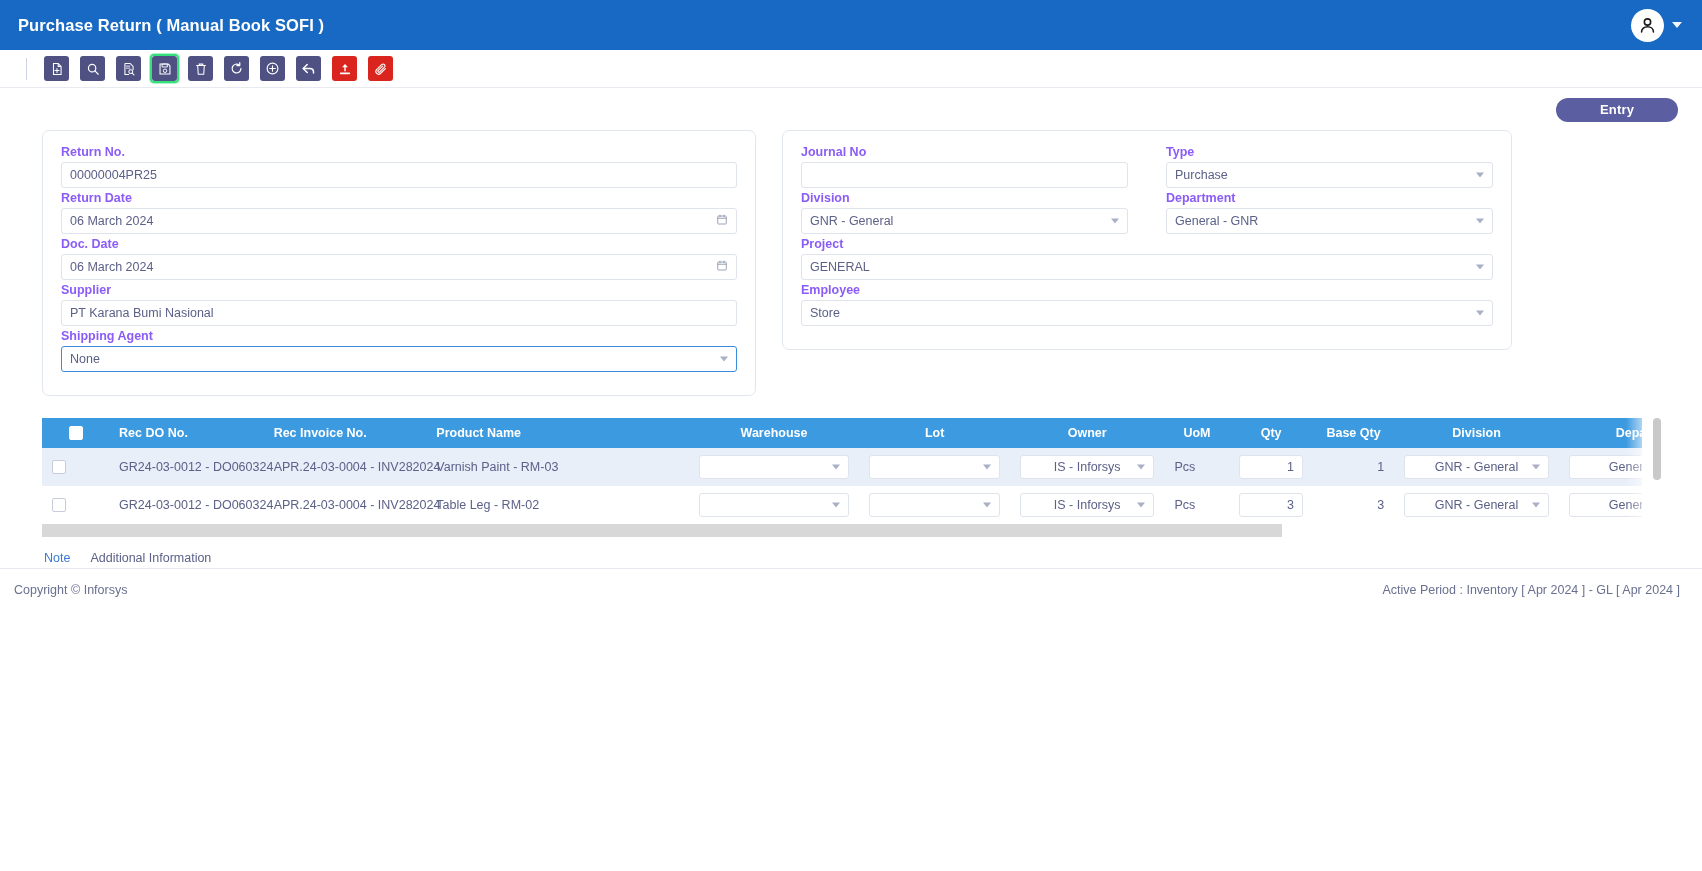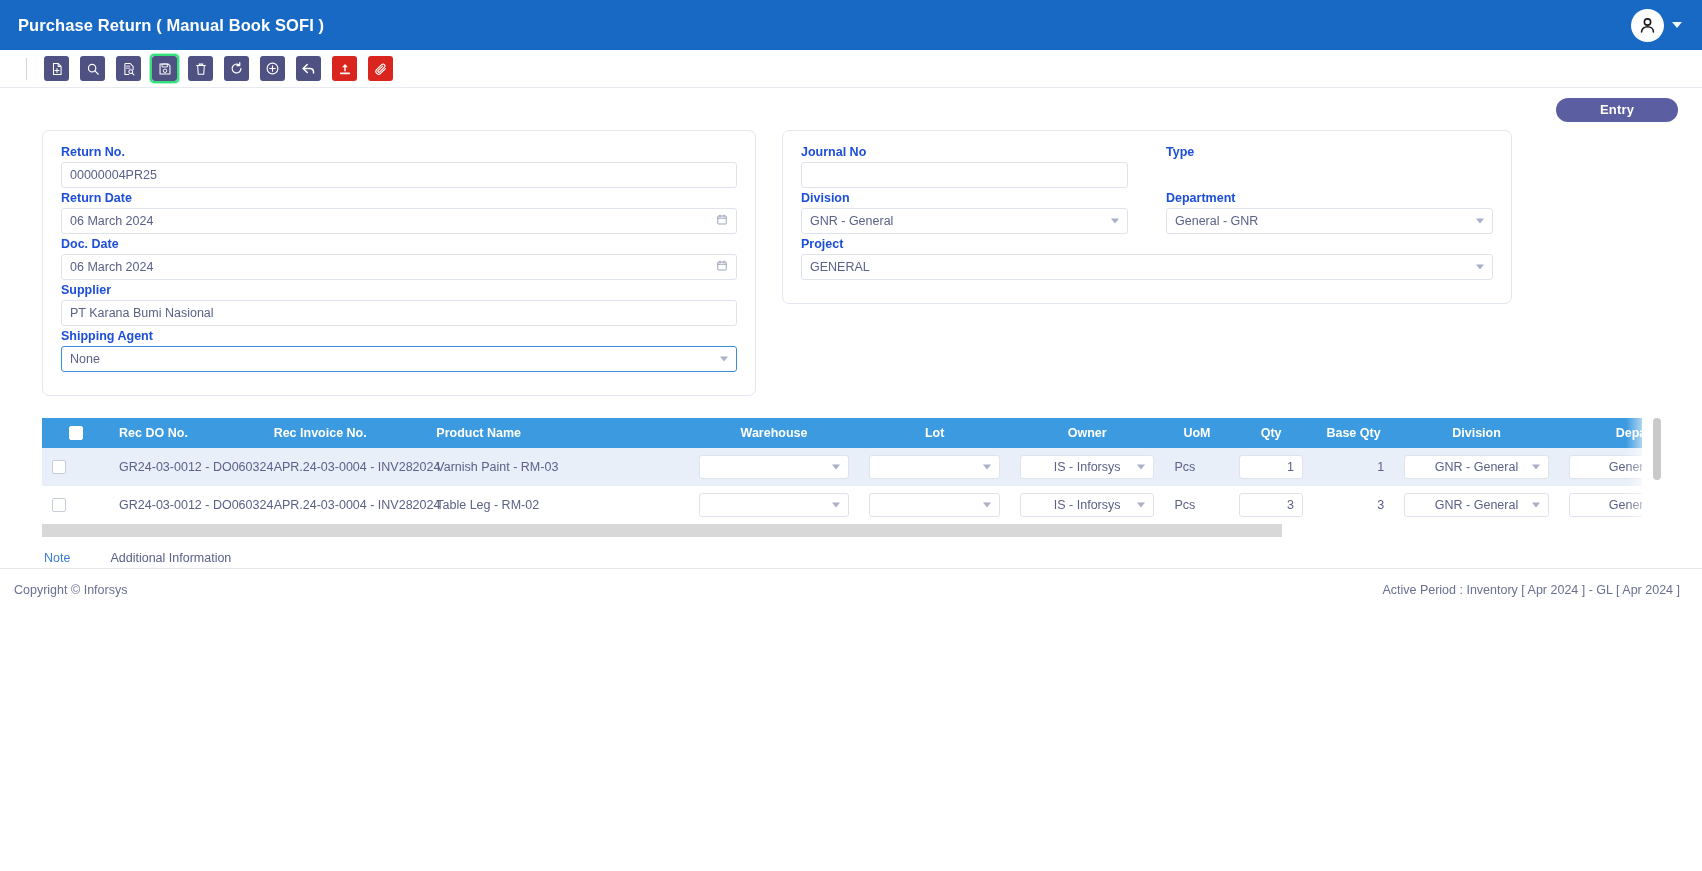--- a/index.html
+++ b/index.html
@@ -116,21 +116,21 @@
     background: #fff;
     padding: 14px 18px 20px 18px;
   }
   .panel-left { width: 714px; }
   .panel-right { width: 730px; }
 
   .field { margin-bottom: 3px; }
   .field-label {
     font-size: 12.5px;
     font-weight: bold;
-    color: #1d4ed8;
+    color: #8b5cf6;
     margin-bottom: 3px;
     display: block;
   }
   .ctl {
     height: 26px;
     border: 1px solid #dfe3ec;
     border-radius: 3px;
     background: #fff;
     font-size: 12.5px;
     color: #5b6188;
@@ -255,21 +255,21 @@
   .grid-fade {
     position: absolute; top: 0; right: 10px; width: 26px; height: 130px;
     background: linear-gradient(to right, rgba(255,255,255,0), rgba(255,255,255,.95));
     pointer-events: none;
   }
 
   
   .tabs {
     margin: 10px 22px 0 22px;
     display: flex; align-items: flex-end;
-    gap: 36px;
+    gap: 16px;
     border-bottom: 5px solid #f97316;
     padding-left: 2px;
   }
   .tab {
     font-size: 12.5px;
     padding: 4px 2px 7px 2px;
     color: #5b6188;
     cursor: pointer;
     position: relative;
   }
@@ -485,20 +485,24 @@
 
         <div class="two-col">
           <div class="field">
             <span class="field-label">Journal No</span>
             <div class="ctl">
               <span class="val"></span>
             </div>
           </div>
           <div class="field">
             <span class="field-label">Type</span>
+            <div class="ctl">
+              <span class="val">Purchase</span>
+              <span class="chev"></span>
+            </div>
           </div>
         </div>
 
         <div class="two-col">
           <div class="field">
             <span class="field-label">Division</span>
             <div class="ctl">
               <span class="val">GNR - General</span>
               <span class="chev"></span>
             </div>
@@ -513,20 +517,27 @@
         </div>
 
         <div class="field">
           <span class="field-label">Project</span>
           <div class="ctl">
             <span class="val">GENERAL</span>
             <span class="chev"></span>
           </div>
         </div>
 
+        <div class="field">
+          <span class="field-label">Employee</span>
+          <div class="ctl">
+            <span class="val">Store</span>
+            <span class="chev"></span>
+          </div>
+        </div>
       </div>
     </div>
 
     <div class="table-wrap">
       <div class="table-viewport">
         <table class="grid">
           <colgroup>
             <col style="width:66px">
             <col style="width:152px">
             <col style="width:160px">

